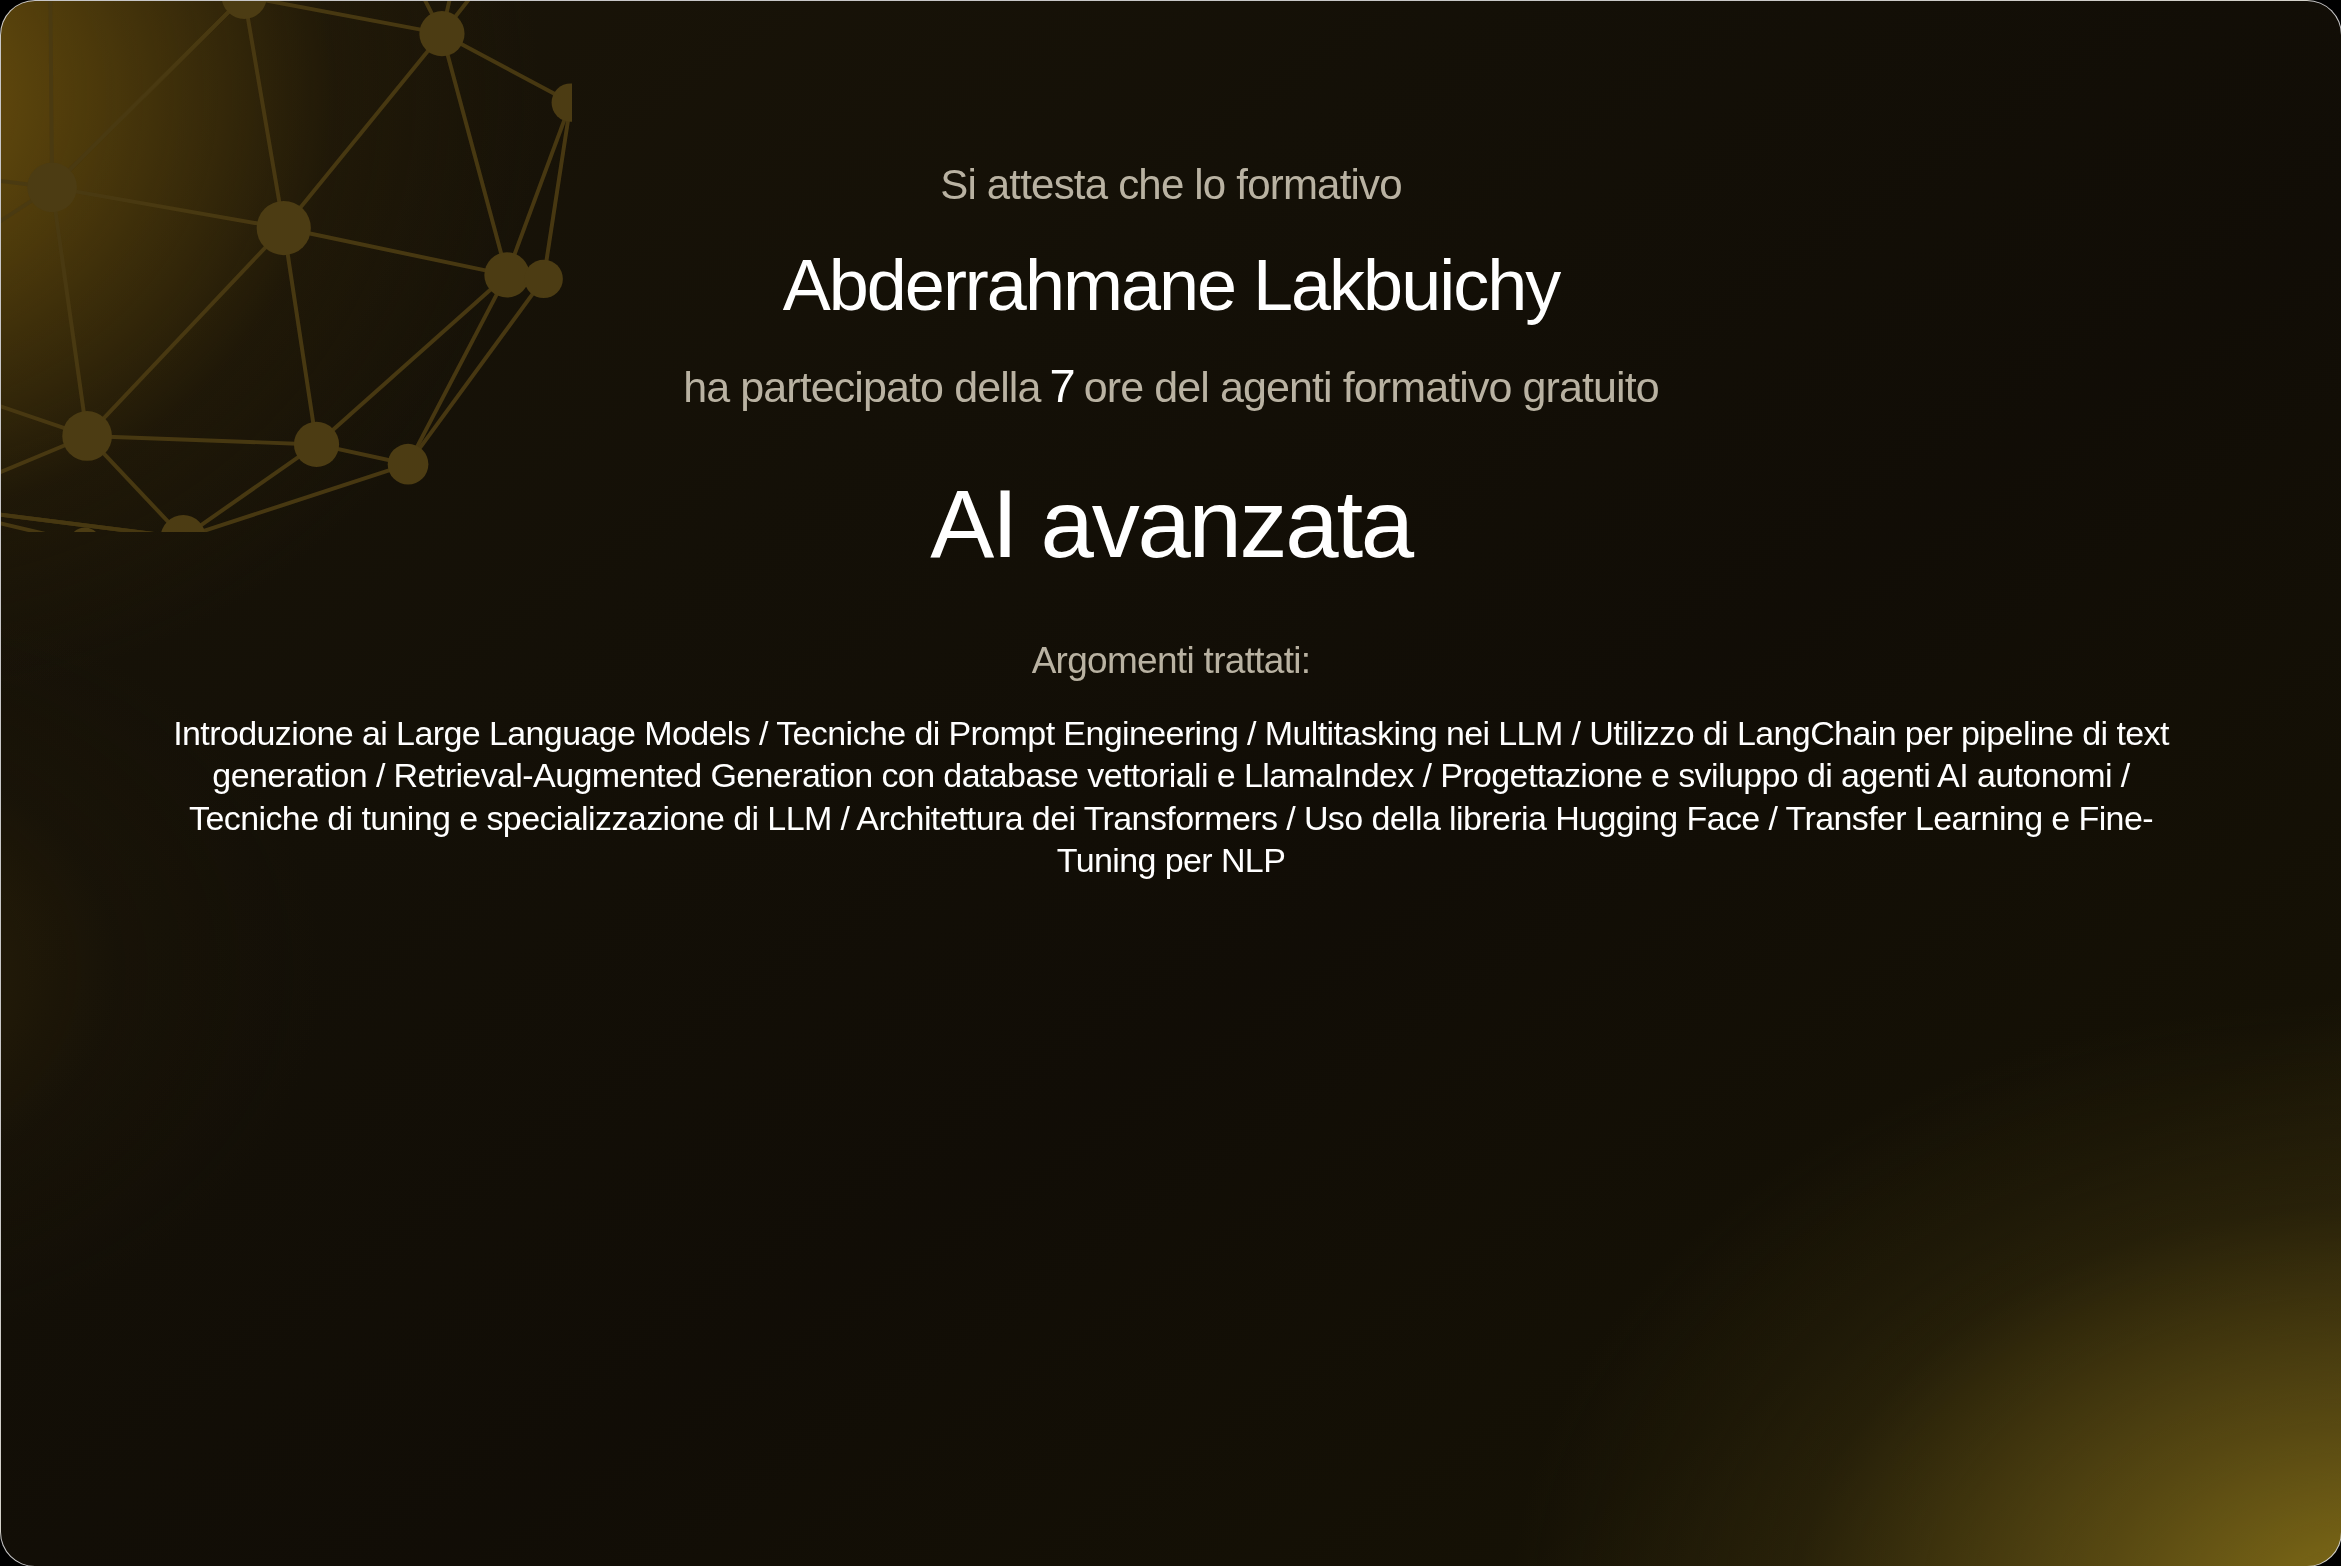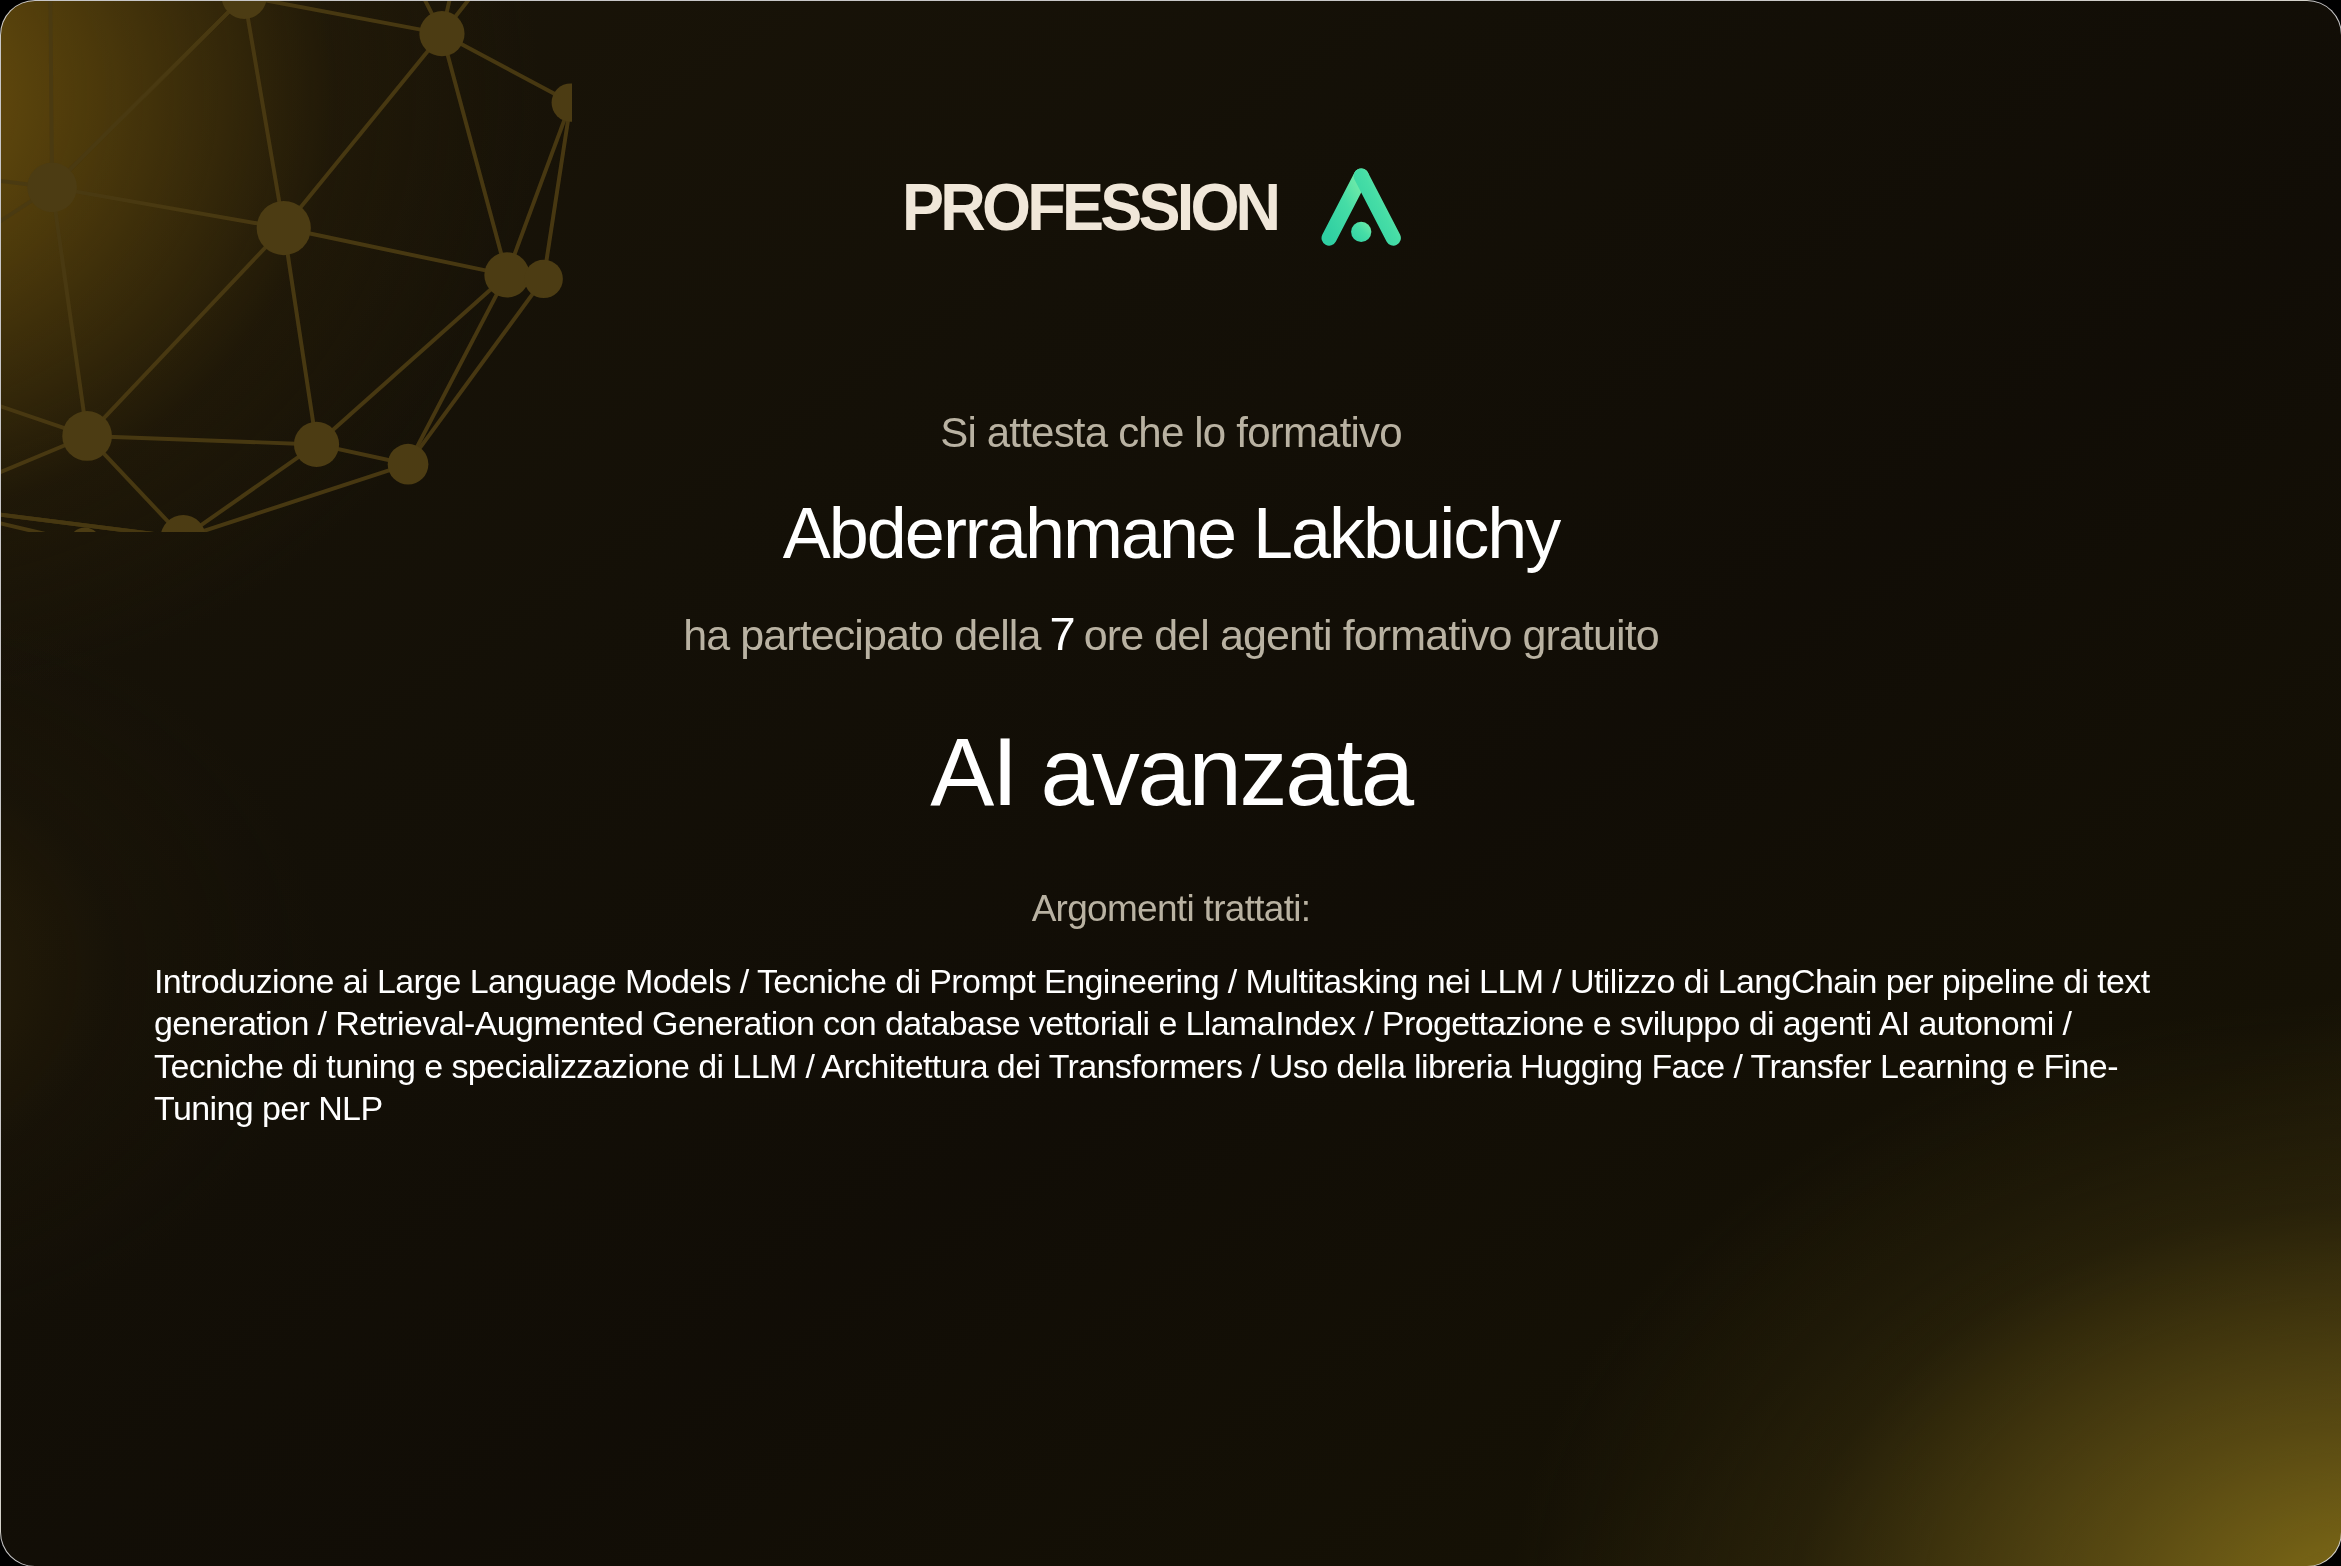--- a/index.html
+++ b/index.html
@@ -114,21 +114,21 @@
     margin-top: 70px;
     font-size: 37px;
     font-weight: 400;
     color: #b9b2a2;
     letter-spacing: -0.7px;
     line-height: 1;
   }
   .topics-body {
     margin-top: 33px;
     width: 2034px;
-    text-align: left;
+    text-align: center;
     font-size: 34px;
     font-weight: 400;
     color: #ffffff;
     letter-spacing: -0.6px;
     line-height: 1.25;
   }
 </style>
 </head>
 <body>
 
@@ -183,38 +183,20 @@
       <circle cx="668" cy="845" r="40"></circle>
       <circle cx="830" cy="880" r="36"></circle>
       <circle cx="-30" cy="952" r="40"></circle>
       <circle cx="258" cy="1020" r="28"></circle>
       <circle cx="432" cy="1010" r="40"></circle>
     </g>
   </svg>
 
   <div class="content">
 
-    <div class="logo-row">
-      <div class="logo-wordmark">PROFESSION</div>
-      <svg class="logo-ai" width="121" height="79" viewBox="0 0 215 140">
-        <defs>
-          <linearGradient id="aiGrad" x1="0" y1="1" x2="1" y2="0">
-            <stop offset="0%" stop-color="#2fcfa2"></stop>
-            <stop offset="55%" stop-color="#46dda6"></stop>
-            <stop offset="100%" stop-color="#7aeda9"></stop>
-          </linearGradient>
-        </defs>
-        <g stroke="url(#aiGrad)" stroke-width="27" stroke-linecap="round" fill="none">
-          <line x1="18" y1="126" x2="75" y2="16"></line>
-          <line x1="75" y1="16" x2="132" y2="126"></line>
-          <line x1="196" y1="16" x2="196" y2="126"></line>
-        </g>
-        <circle cx="75" cy="115" r="18" fill="url(#aiGrad)"></circle>
-      </svg>
-    </div>
 
     <div class="attests">Si attesta che lo formativo</div>
 
     <div class="student-name">Abderrahmane Lakbuichy</div>
 
     <div class="hours-line">
       <span>ha partecipato della</span><span class="hours-value">7</span><span>ore del agenti formativo gratuito</span>
     </div>
 
     <div class="course-title">AI avanzata</div>

